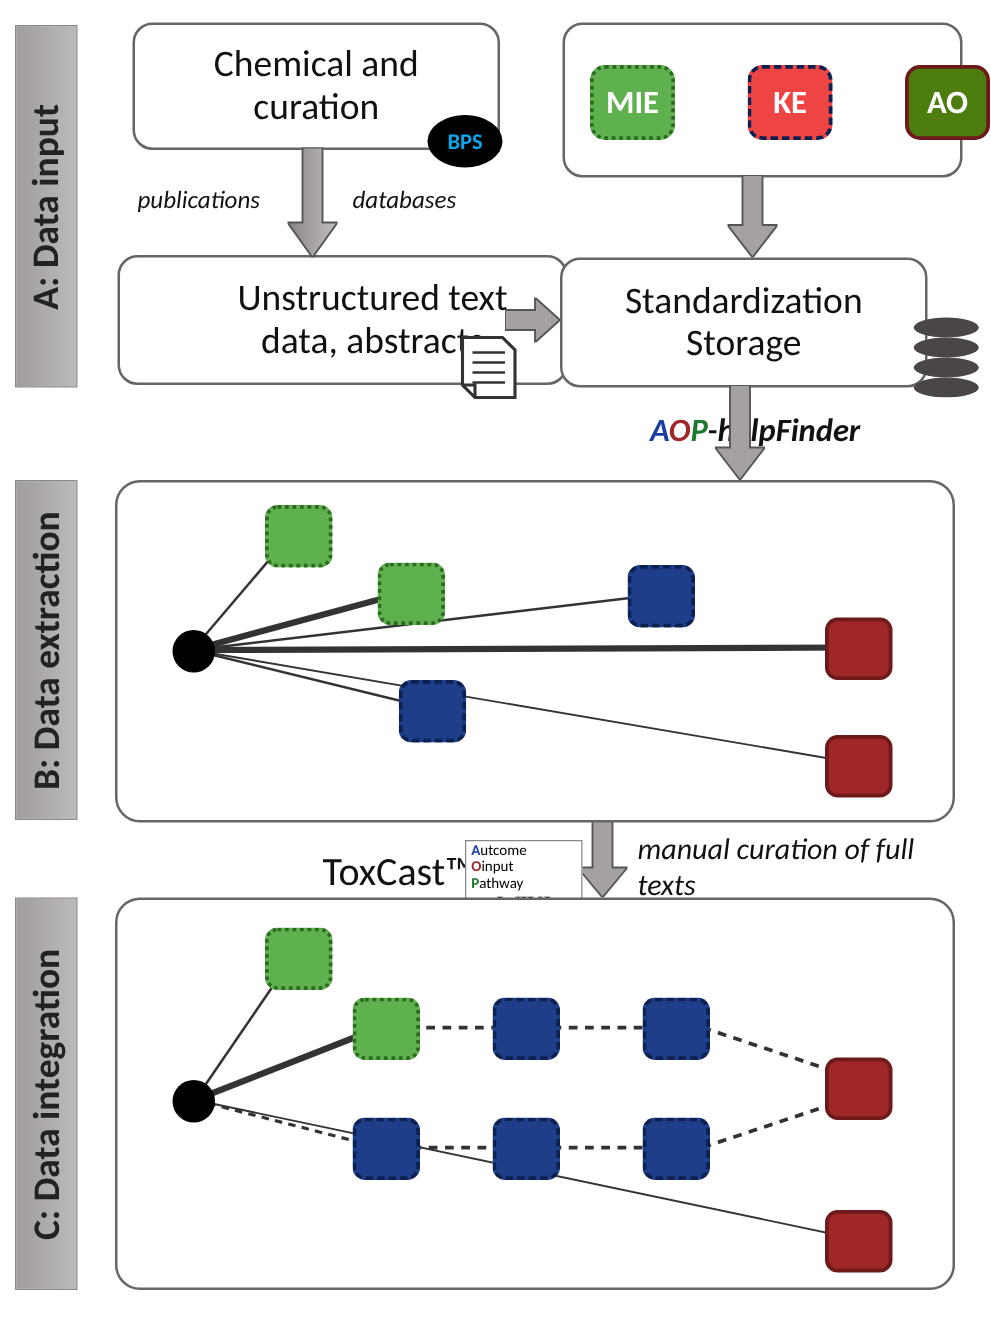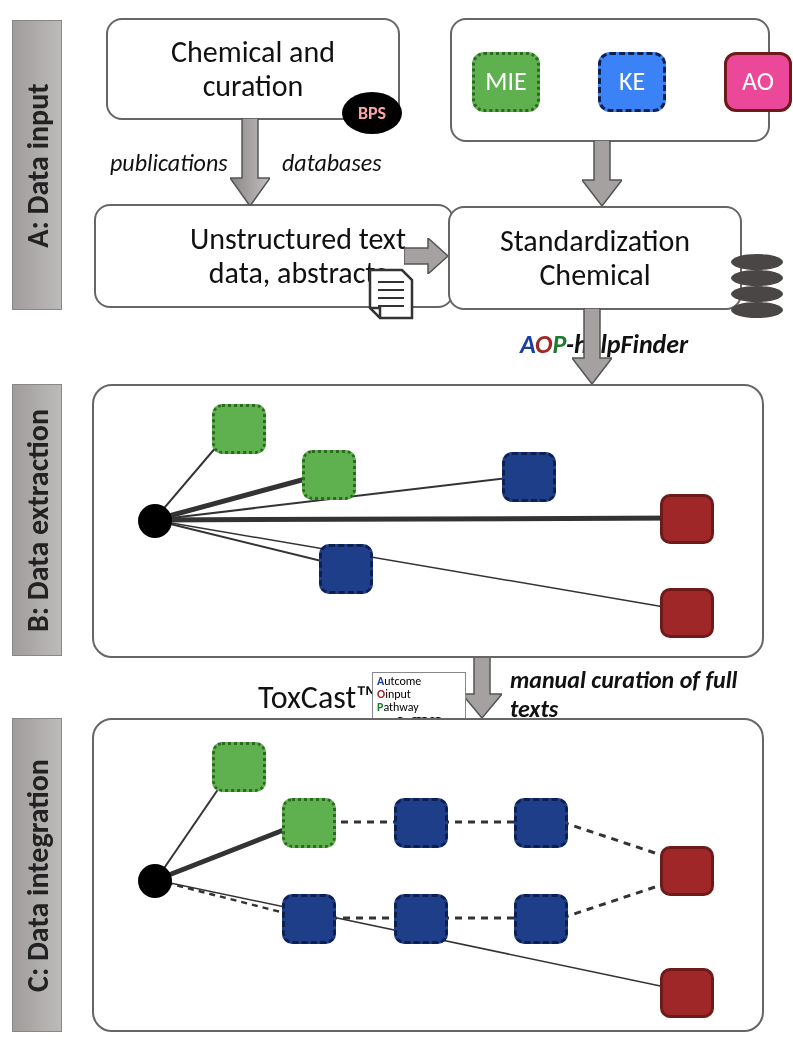--- a/index.html
+++ b/index.html
@@ -46,42 +46,42 @@
   }
   .box.chem { left: 106px; top: 18px; width: 290px; height: 98px; }
   .box.aop { left: 450px; top: 18px; width: 316px; height: 120px; flex-direction: column; gap:4px; }
   .box.unstr { left: 94px; top: 204px; width: 308px; height: 100px; padding-left: 48px; }
   .box.std { left: 448px; top: 206px; width: 290px; height: 100px; }
 
   .event-row { display:flex; gap:14px; margin-top:4px;}
   .event {
     width: 62px; height: 54px; border-radius: 12px;
     display:flex; align-items:center; justify-content:center;
-    font-size: 26px; font-weight:400; color:#fff;margin-left:44px;
+    font-size: 26px; font-weight:700; color:#fff;margin-left:44px;
   }
   .mie { background:#5fb04e; border:3px dotted #2b6b1f; }
-  .ke  { background:#3b82f6; border:3px dashed #0d2050; }
-  .ao  { background:#ec4899; border:3px solid #6d1a1a; }
+  .ke  { background:#ef4444; border:3px dashed #0d2050; }
+  .ao  { background:#4d7c0f; border:3px solid #6d1a1a; }
 
   .aop-title { font-size:30px; color:#111; margin-top:2px;}
 
   .bps {
     position:absolute; left:342px; top:92px;
     width:60px; height:42px; background:#000; border-radius:50%;
-    color:#fca5a5; font-size:18px; font-weight:700;
+    color:#0ea5e9; font-size:18px; font-weight:700;
     display:flex; align-items:center; justify-content:center;text-align:center;
   }
 
   .arrow-label {
-    position:absolute; font-style:italic; font-size:24px; color:#111;
+    position:absolute; font-style:italic; font-size:20px; color:#111;
   }
   .lbl-pub { left:110px; top:148px; }
   .lbl-db  { left:282px; top:148px; }
   .lbl-tox { left:258px; top:678px; font-style:normal; font-size:32px;}
-  .lbl-mcur { left:510px; top:666px; width:230px; font-size:24px; line-height:1.2;font-weight:bold;}
+  .lbl-mcur { left:510px; top:666px; width:230px; font-size:24px; line-height:1.2;}
   .aoph { position:absolute; left:520px; top:328px; font-size:26px; font-weight:700; font-style:italic; }
   .aoph .a { color:#1a3fa0; }
   .aoph .o { color:#a02727; }
   .aoph .p { color:#1e7a2e; }
   .aoph .rest { color:#111; font-weight:700; }
 
   .panel {
     position:absolute; left:92px;
     border:2.5px solid #666; border-radius:20px;
     background:#fff;
@@ -153,21 +153,21 @@
       </div>
   </div>
 </div>
 
 <div class="box unstr">
     <span style="white-space:pre-line">Unstructured text
 data, abstracts</span>
   </div>
 <div class="box std">
     <span style="white-space:pre-line">Standardization
-Chemical</span>
+Storage</span>
   </div>
 
 <div class="arrow-label lbl-pub">publications</div>
 <div class="arrow-label lbl-db">databases</div>
 <div class="arrow-label lbl-tox">ToxCast™</div>
 <div class="arrow-label lbl-mcur">manual curation of full texts</div>
 
 <div class="aoph">
   <span class="a">A</span><span class="o">O</span><span class="p">P</span><span class="rest">-helpFinder</span>
 </div>

